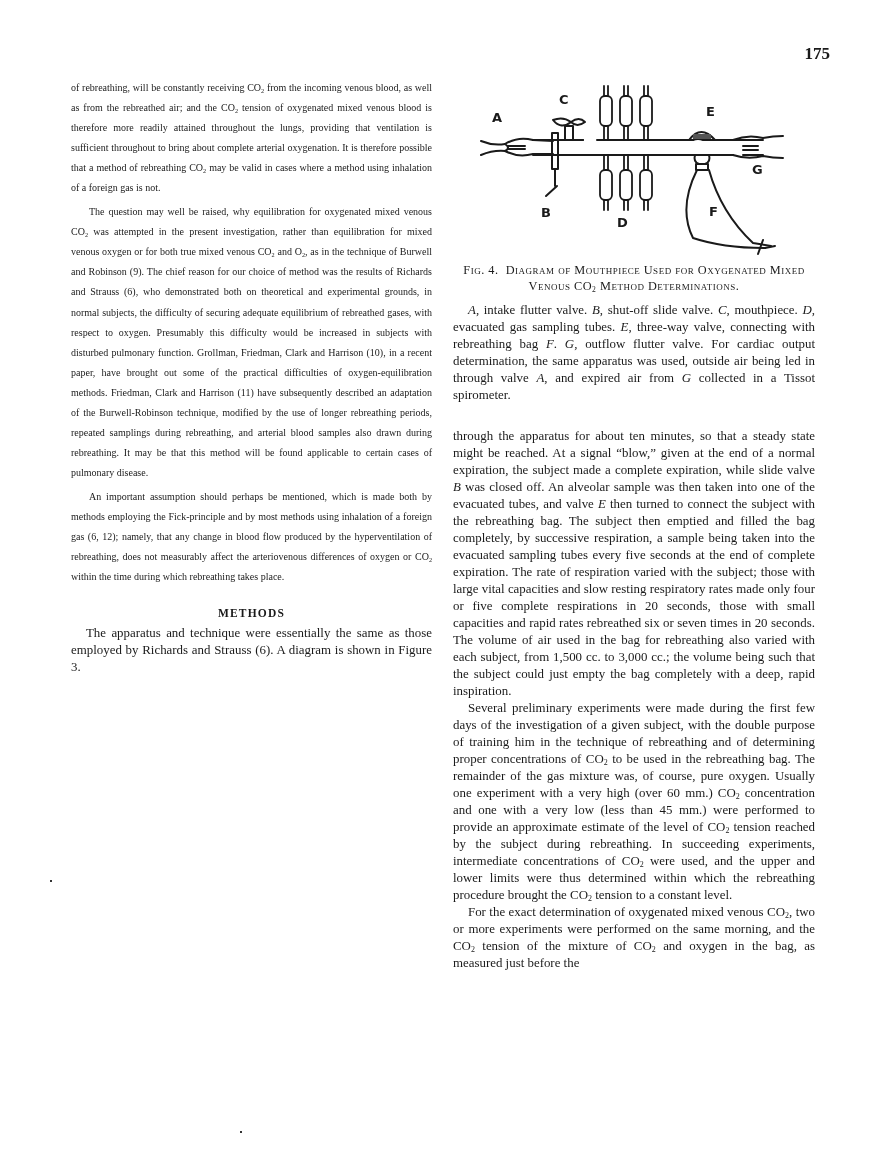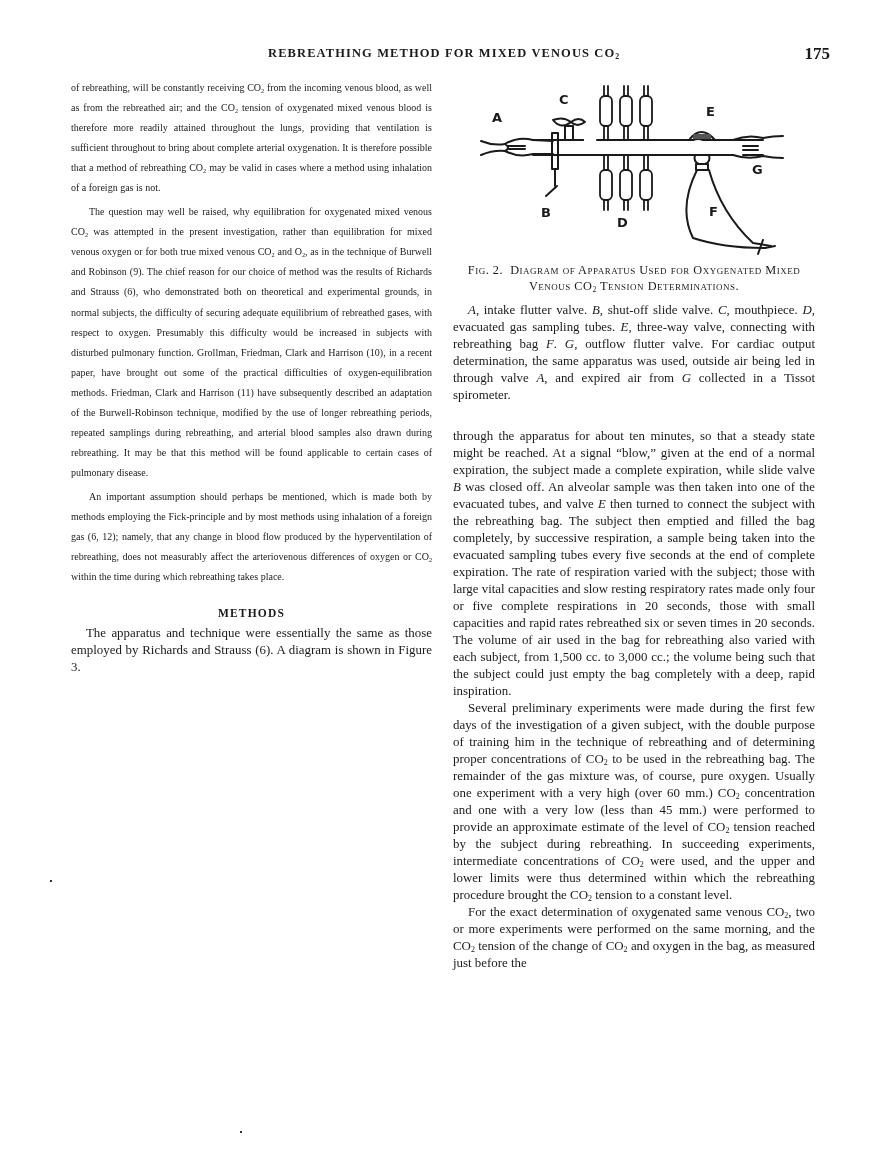--- a/index.html
+++ b/index.html
@@ -54,21 +54,20 @@
   .caption-body { margin-top: 8px; }
   .gap { height: 24px; }
   .stray-mark {
     position: absolute; width: 2px; height: 2px; background: #333;
   }
 </style>
 </head>
 <body>
 
 <div class="header">
-  <div class="running-head"><span>Rebreathing Method for Mixed Venous CO</span><sub>2</sub></div>
   <div class="page-number">175</div>
 </div>
 
 <div class="col-left">
   <p class="para"><span>of rebreathing, will be constantly receiving CO</span><sub>2</sub><span> from the incoming venous blood, as well as from the rebreathed air; and the CO</span><sub>2</sub><span> tension of oxygenated mixed venous blood is therefore more readily attained throughout the lungs, providing that ventilation is sufficient throughout to bring about complete arterial oxygenation.  It is therefore possible that a method of rebreathing CO</span><sub>2</sub><span> may be valid in cases where a method using inhalation of a foreign gas is not.</span></p>
 
   <p class="para indent"><span>The question may well be raised, why equilibration for oxygenated mixed venous CO</span><sub>2</sub><span> was attempted in the present investigation, rather than equilibration for mixed venous oxygen or for both true mixed venous CO</span><sub>2</sub><span> and O</span><sub>2</sub><span>, as in the technique of Burwell and Robinson (9).  The chief reason for our choice of method was the results of Richards and Strauss (6), who demonstrated both on theoretical and experimental grounds, in normal subjects, the difficulty of securing adequate equilibrium of rebreathed gases, with respect to oxygen.  Presumably this difficulty would be increased in subjects with disturbed pulmonary function.  Grollman, Friedman, Clark and Harrison (10), in a recent paper, have brought out some of the practical difficulties of oxygen-equilibration methods.  Friedman, Clark and Harrison (11) have subsequently described an adaptation of the Burwell-Robinson technique, modified by the use of longer rebreathing periods, repeated samplings during rebreathing, and arterial blood samples also drawn during rebreathing.  It may be that this method will be found applicable to certain cases of pulmonary disease.</span></p>
 
   <p class="para indent"><span>An important assumption should perhaps be mentioned, which is made both by methods employing the Fick-principle and by most methods using inhalation of a foreign gas (6, 12); namely, that any change in blood flow produced by the hyperventilation of rebreathing, does not measurably affect the arteriovenous differences of oxygen or CO</span><sub>2</sub><span> within the time during which rebreathing takes place.</span></p>
 
@@ -153,24 +152,24 @@
     </svg>
     <span class="fig-label" style="left:39px; top:32px;">A</span>
     <span class="fig-label" style="left:88px; top:127px;">B</span>
     <span class="fig-label" style="left:106px; top:14px;">C</span>
     <span class="fig-label" style="left:164px; top:137px;">D</span>
     <span class="fig-label" style="left:253px; top:26px;">E</span>
     <span class="fig-label" style="left:256px; top:126px;">F</span>
     <span class="fig-label" style="left:299px; top:84px;">G</span>
   </div>
 
-  <div class="caption-title"><span>Fig. 2.</span>&nbsp; <span>Diagram of Apparatus Used for Oxygenated Mixed Venous CO</span><sub>2</sub><span> Tension Determinations.</span></div>
+  <div class="caption-title"><span>Fig. 4.</span>&nbsp; <span>Diagram of Mouthpiece Used for Oxygenated Mixed Venous CO</span><sub>2</sub><span> Method Determinations.</span></div>
 
   <p class="small indent caption-body"><i>A</i><span>, intake flutter valve.  </span><i>B</i><span>, shut-off slide valve.  </span><i>C</i><span>, mouthpiece.  </span><i>D</i><span>, evacuated gas sampling tubes.  </span><i>E</i><span>, three-way valve, connecting with rebreathing bag </span><i>F</i><span>.  </span><i>G</i><span>, outflow flutter valve.  For cardiac output determination, the same apparatus was used, outside air being led in through valve </span><i>A</i><span>, and expired air from </span><i>G</i><span> collected in a Tissot spirometer.</span></p>
 
   <div class="gap"></div>
 
   <p class="small"><span>through the apparatus for about ten minutes, so that a steady state might be reached.  At a signal “blow,” given at the end of a normal expiration, the subject made a complete expiration, while slide valve </span><i>B</i><span> was closed off.  An alveolar sample was then taken into one of the evacuated tubes, and valve </span><i>E</i><span> then turned to connect the subject with the rebreathing bag.  The subject then emptied and filled the bag completely, by successive respiration, a sample being taken into the evacuated sampling tubes every five seconds at the end of complete expiration.  The rate of respiration varied with the subject; those with large vital capacities and slow resting respiratory rates made only four or five complete respirations in 20 seconds, those with small capacities and rapid rates rebreathed six or seven times in 20 seconds.  The volume of air used in the bag for rebreathing also varied with each subject, from 1,500 cc. to 3,000 cc.; the volume being such that the subject could just empty the bag completely with a deep, rapid inspiration.</span></p>
 
   <p class="small indent"><span>Several preliminary experiments were made during the first few days of the investigation of a given subject, with the double purpose of training him in the technique of rebreathing and of determining proper concentrations of CO</span><sub>2</sub><span> to be used in the rebreathing bag.  The remainder of the gas mixture was, of course, pure oxygen.  Usually one experiment with a very high (over 60 mm.) CO</span><sub>2</sub><span> concentration and one with a very low (less than 45 mm.) were performed to provide an approximate estimate of the level of CO</span><sub>2</sub><span> tension reached by the subject during rebreathing.  In succeeding experiments, intermediate concentrations of CO</span><sub>2</sub><span> were used, and the upper and lower limits were thus determined within which the rebreathing procedure brought the CO</span><sub>2</sub><span> tension to a constant level.</span></p>
 
-  <p class="small indent"><span>For the exact determination of oxygenated same venous CO</span><sub>2</sub><span>, two or more experiments were performed on the same morning, and the CO</span><sub>2</sub><span> tension of the change of CO</span><sub>2</sub><span> and oxygen in the bag, as measured just before the</span></p>
+  <p class="small indent"><span>For the exact determination of oxygenated mixed venous CO</span><sub>2</sub><span>, two or more experiments were performed on the same morning, and the CO</span><sub>2</sub><span> tension of the mixture of CO</span><sub>2</sub><span> and oxygen in the bag, as measured just before the</span></p>
 </div>
 
 </body></html>

